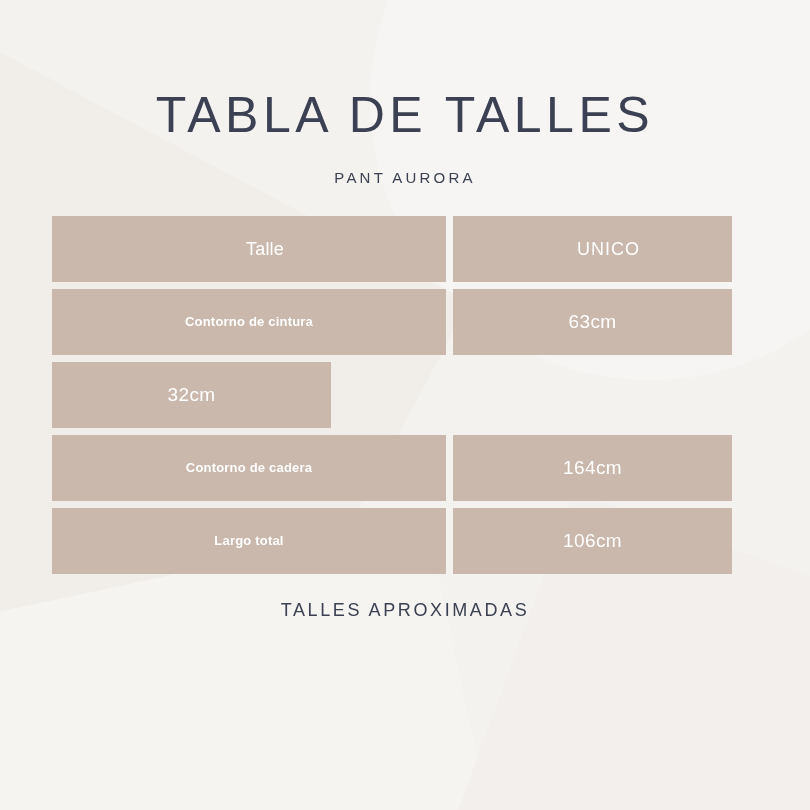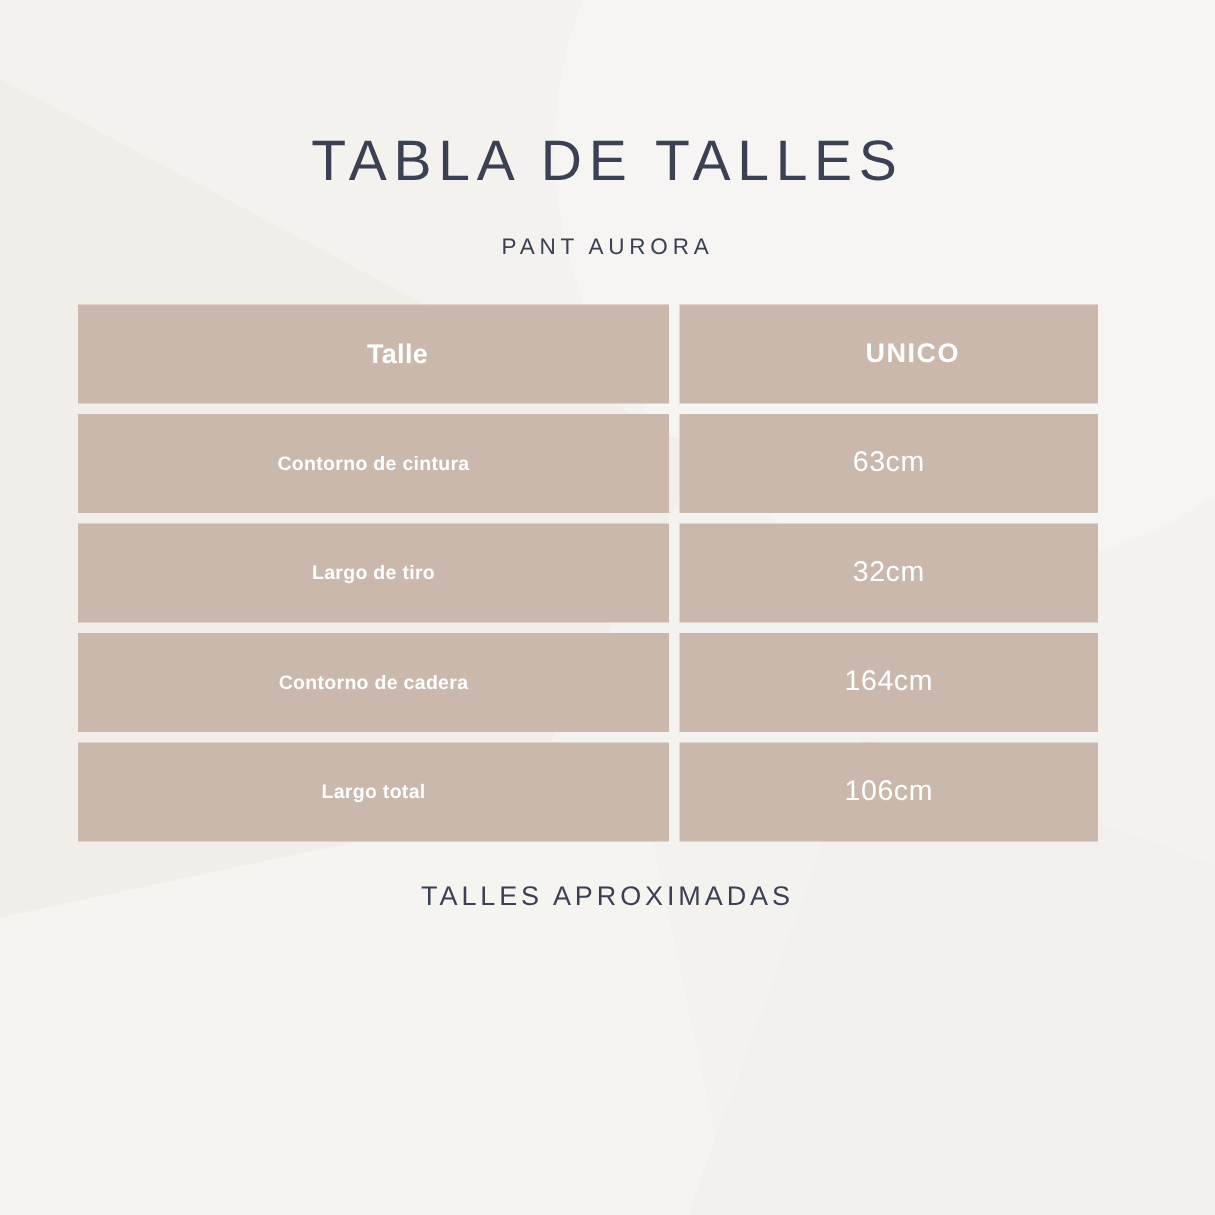--- a/index.html
+++ b/index.html
@@ -64,21 +64,21 @@
     width: 810px;
     height: 810px;
     box-sizing: border-box;
     display: flex;
     flex-direction: column;
     align-items: center;
   }
 
   .title {
     margin-top: 88px;
-    font-size: 38px;
+    font-size: 50px;
     letter-spacing: 4.5px;
     color: #3b4152;
     font-weight: 400;
     text-align: center;
     line-height: 1.1;
   }
 
   .subtitle {
     margin-top: 26px;
     font-size: 15px;
@@ -122,21 +122,21 @@
 
   .cell-value {
     width: 279px;
     font-weight: 400;
     font-size: 19px;
     letter-spacing: 0.4px;
   }
 
   .row-header .cell-label,
   .row-header .cell-value {
-    font-weight: bold;
+    font-weight: normal;
     font-size: 18px;
     padding-left: 46px;
   }
   .row-header .cell-value {
     letter-spacing: 1px;
   }
 
   .row-h70 .cell { height: 66px; }
   .row-h85 .cell { height: 83px; }
 
@@ -170,21 +170,20 @@
       <div class="cell cell-value">UNICO</div>
     </div>
 
     <div class="row row-h70">
       <div class="cell cell-label">Contorno de cintura</div>
       <div class="cell cell-value">63cm</div>
     </div>
 
 
     <div class="row row-h70">
-      <div class="cell cell-label">Largo de tiro</div>
       <div class="cell cell-value">32cm</div>
     </div>
 
     <div class="row row-h70">
       <div class="cell cell-label">Contorno de cadera</div>
       <div class="cell cell-value">164cm</div>
     </div>
 
     <div class="row row-h70">
       <div class="cell cell-label">Largo total</div>

